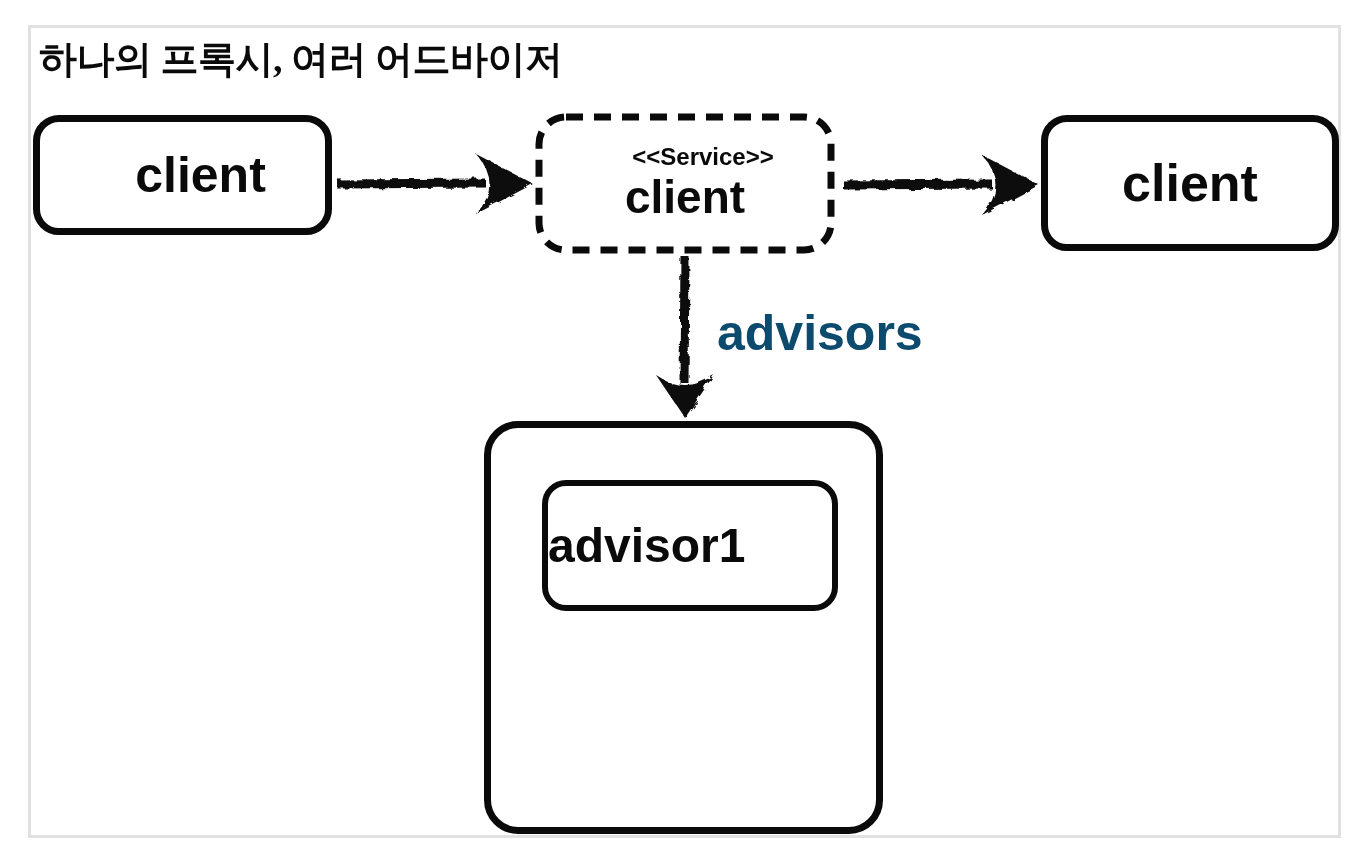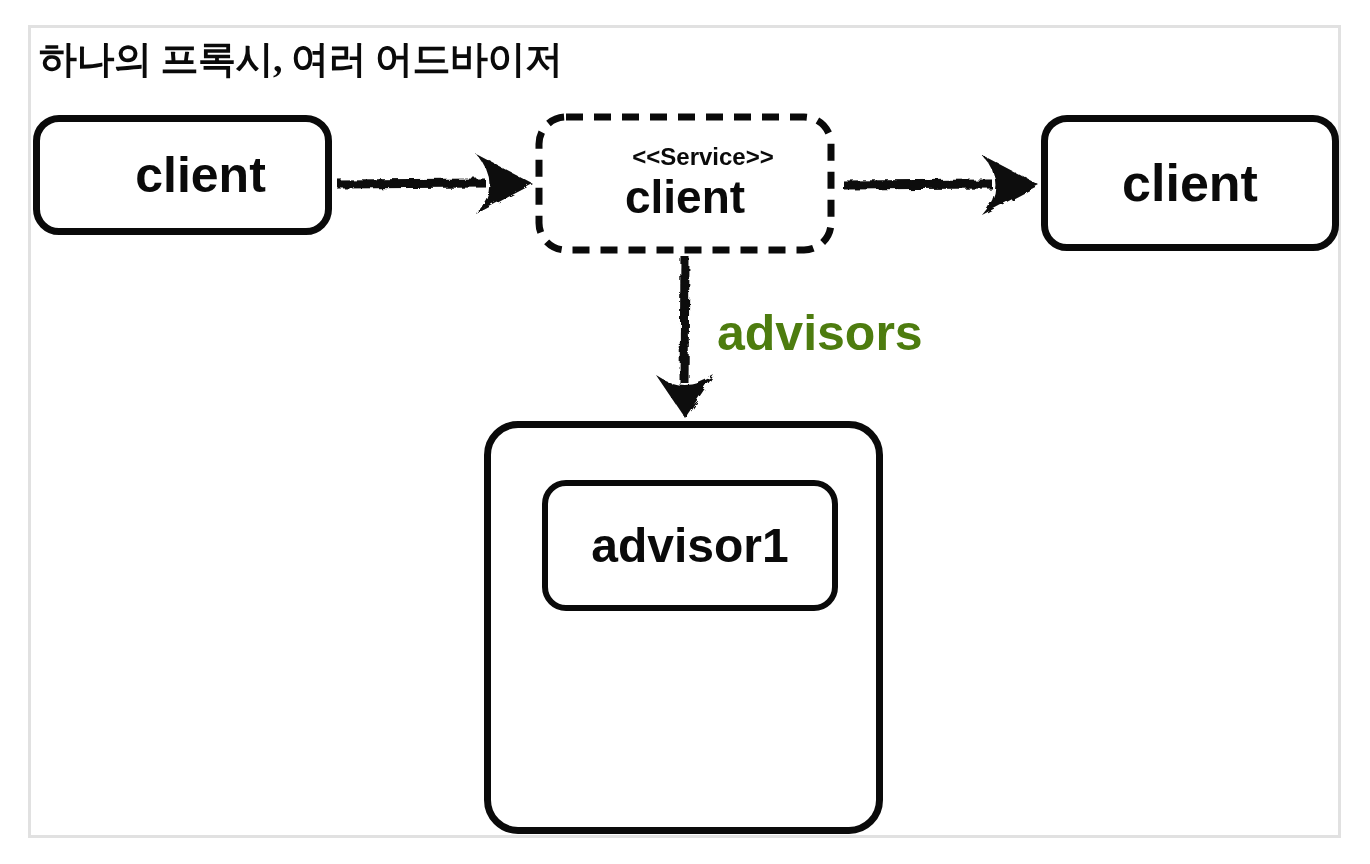--- a/index.html
+++ b/index.html
@@ -44,29 +44,29 @@
 
   .advisors-container {
     position: absolute; left: 484px; top: 421px;
     width: 399px; height: 413px;
     border: 7px solid #0a0a0a; border-radius: 34px;
     background: #fff;
   }
   .advisor-box {
     position: absolute; left: 51px; width: 296px; height: 131px;
     border: 6px solid #0a0a0a; border-radius: 24px;
-    display: flex; align-items: center; justify-content: center;
+    display: flex; align-items: center; justify-content: flex-start;
     font-size: 48px; font-weight: 700; color: #0a0a0a; background: #fff;
   }
   .advisor-1 { top: 52px; }
   .advisor-2 { top: 207px; }
 
   .edge-label {
     position: absolute; left: 717px; top: 304px;
-    font-size: 50px; font-weight: 700; color: #4d7c0f;
+    font-size: 50px; font-weight: 700; color: #0c4a6e;
   }
 
   .arrows-layer {
     position: absolute; left: 0; top: 0; width: 1370px; height: 864px;
     pointer-events: none;
   }
 </style>
 </head>
 <body>
 

